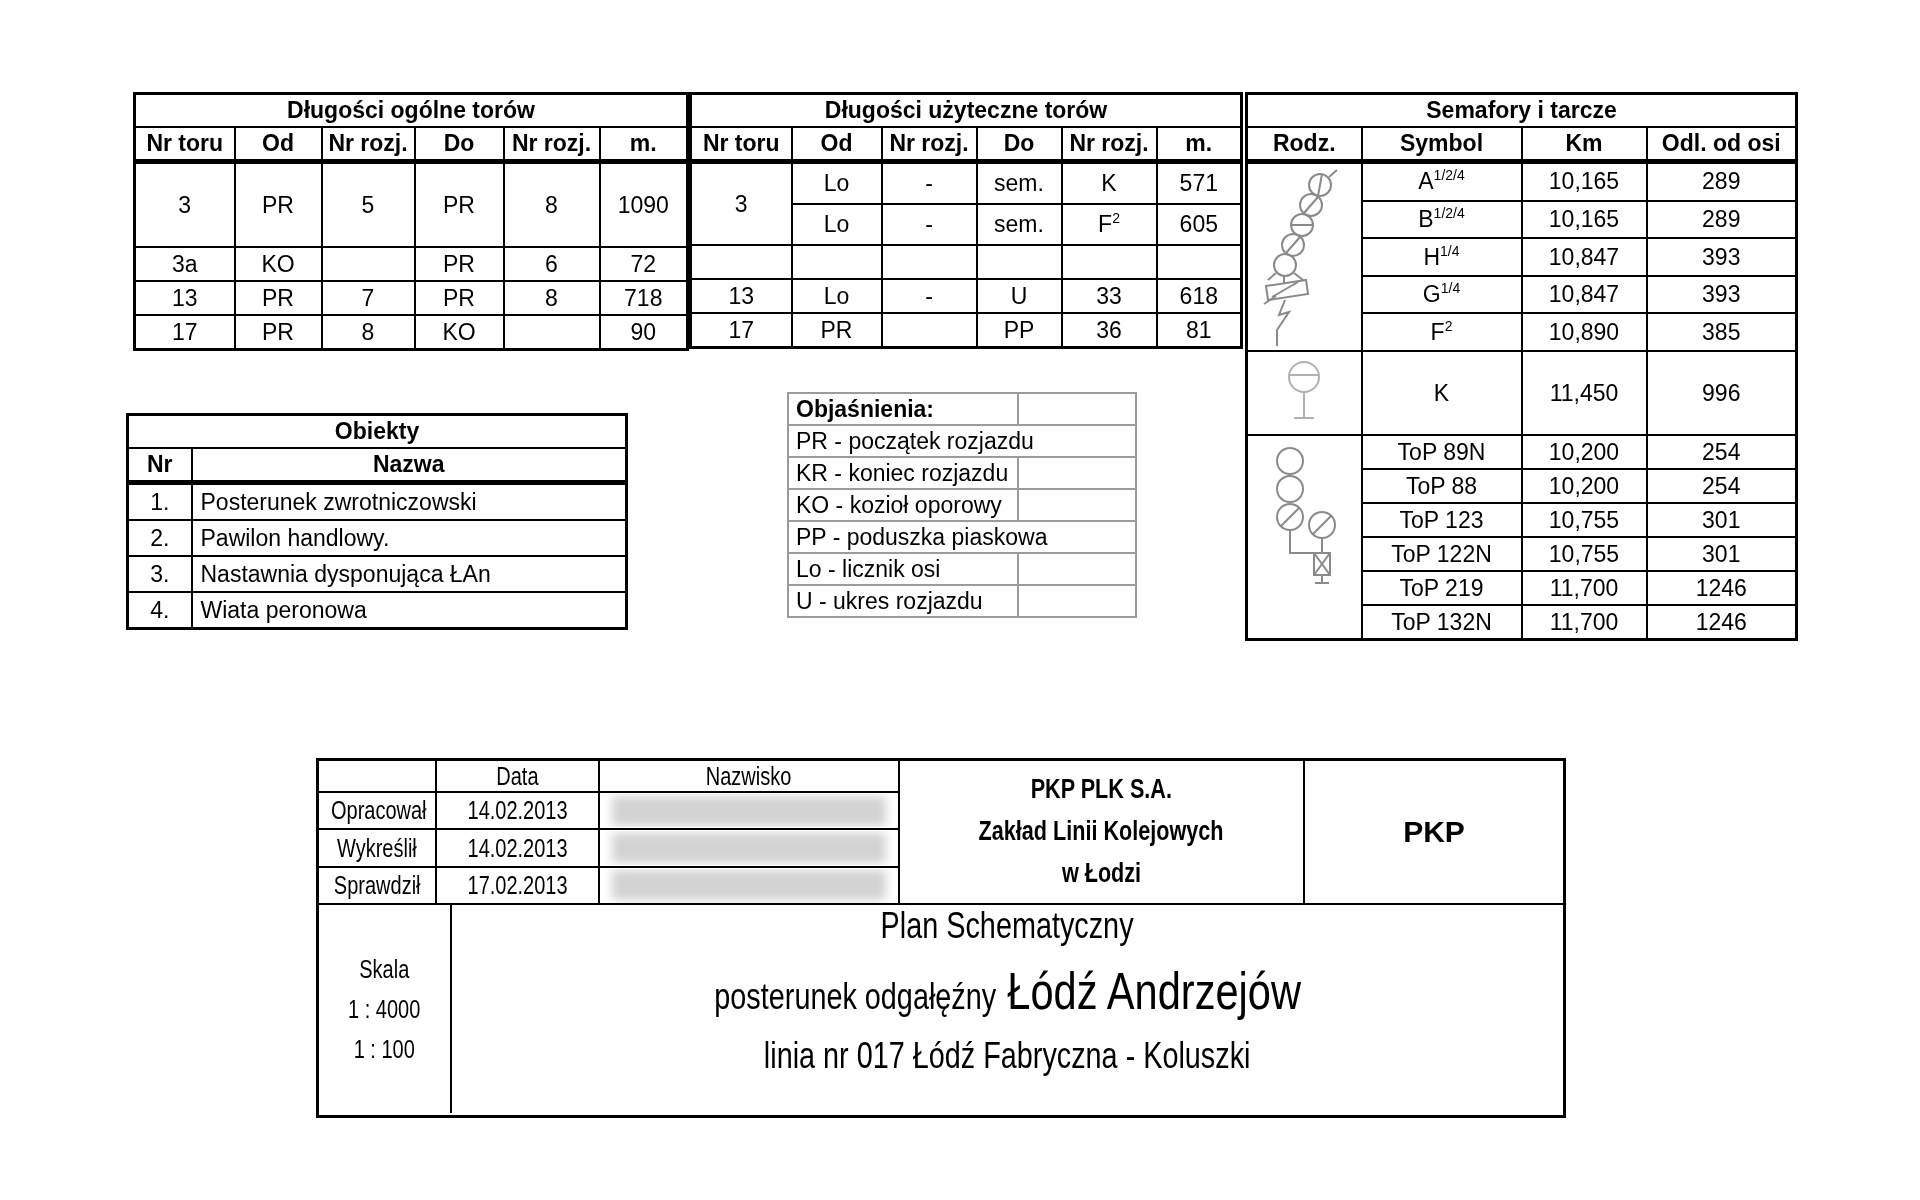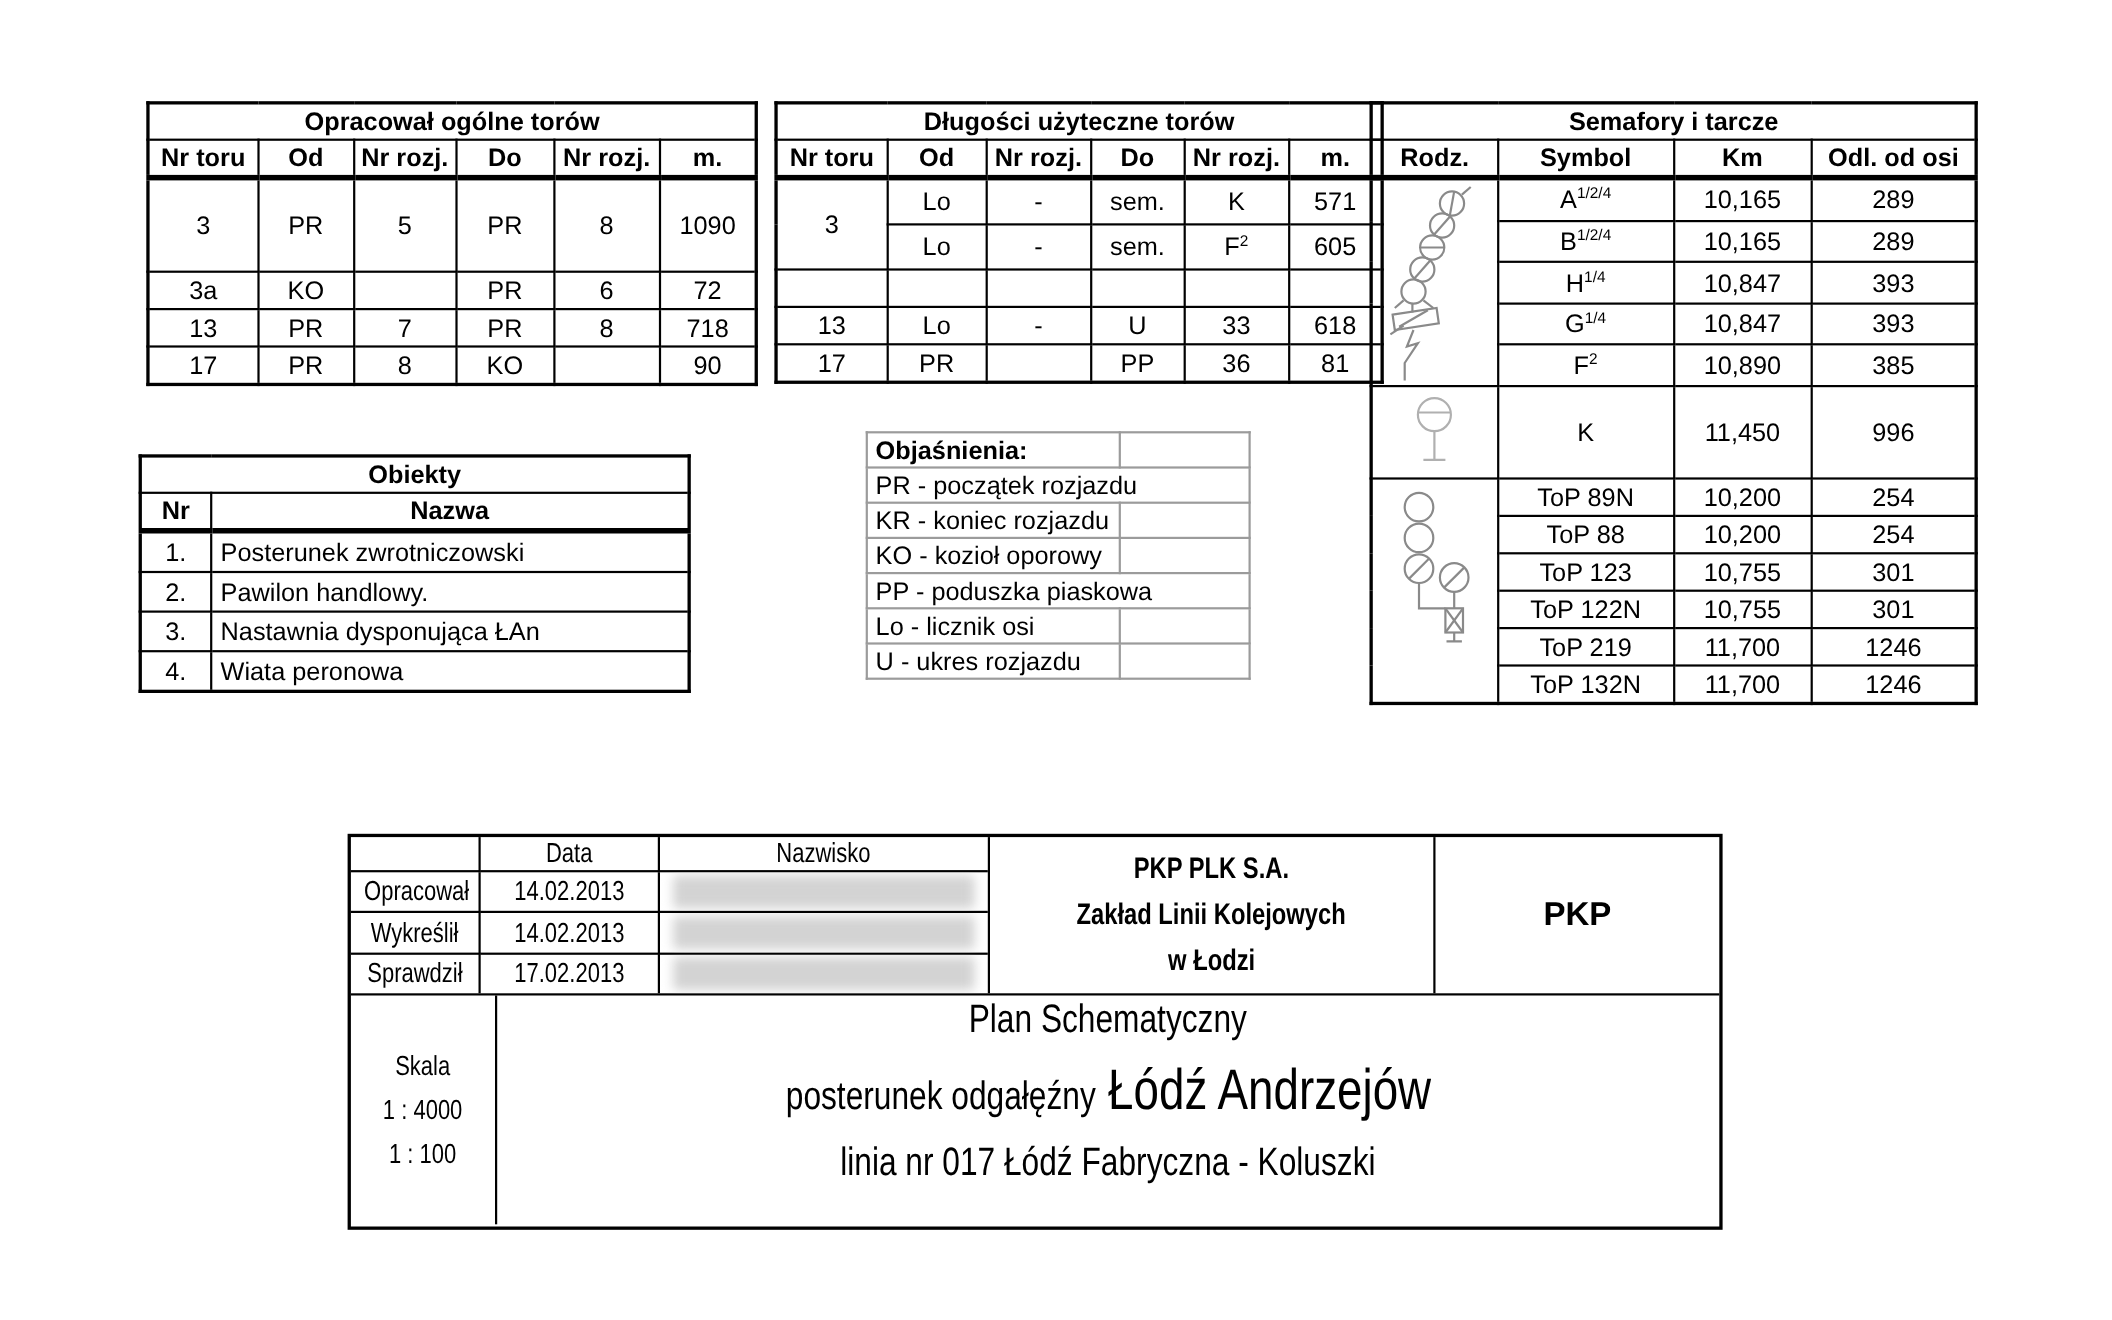--- a/index.html
+++ b/index.html
@@ -36,21 +36,21 @@
   #title-block{left:316px;top:758px;width:1244px;height:354px;border:3px solid #000;}
   .tb-top{height:142px;display:flex;border-bottom:2px solid #000;}
   .approval-zone{width:579px;border-right:2px solid #000;}
   .approval{width:579px;height:142px;}
   .approval td{border:2px solid #000;font-size:25px;text-align:center;
                vertical-align:middle;padding:0;overflow:hidden;}
   .approval tr:first-child td{border-top:none;font-weight:normal;height:30px;}
   .approval td:first-child{border-left:none;}
   .approval td:last-child{border-right:none;}
   .approval tr:last-child td{border-bottom:none;margin-top:44px;}
-  .approval tr td{height:35px;}
+  .approval tr td{height:35px;border-radius:10px;}
   .company-cell{width:403px;border-right:2px solid #000;display:flex;flex-direction:column;
                 justify-content:center;text-align:center;font-weight:bold;font-size:27px;
                 line-height:1.55;}
   .logo-cell{flex:1;display:flex;align-items:center;justify-content:center;
              font-weight:bold;font-size:30px;}
   .tb-bottom{height:208px;display:flex;}
   .scale-cell{width:131px;border-right:2px solid #000;display:flex;flex-direction:column;
               justify-content:center;align-items:center;font-size:25px;line-height:1.6;}
   .drawing-cell{flex:1;display:flex;flex-direction:column;justify-content:flex-start;
                 align-items:center;gap:14px;}
@@ -73,21 +73,21 @@
   <colgroup>
       <col style="width:100px">
       <col style="width:87px">
       <col style="width:93px">
             <col style="width:89px">
       <col style="width:96px">
       <col style="width:88px">
     </colgroup>
   <tbody>
       <tr class="title-row">
-        <td colspan="6">Opracował ogólne torów</td>
+        <td colspan="6">Długości ogólne torów</td>
       </tr>
   <tr class="hdr">
     <td>Nr toru</td>
     <td>Od</td>
     <td>Nr rozj.</td>
     <td>Do</td>
     <td>Nr rozj.</td>
     <td>m.</td>
   </tr>
   <tr class="rTall">
@@ -118,21 +118,21 @@
     <td>17</td>
     <td>PR</td>
     <td>8</td>
     <td>KO</td>
     <td></td>
     <td>90</td>
   </tr>
 </tbody>
   </table>
 
-<table class="grid abs" style="left:704px;top:92px;width:551px;">
+<table class="grid abs" style="left:689px;top:92px;width:551px;">
   <colgroup>
       <col style="width:101px">
       <col style="width:90px">
       <col style="width:95px">
             <col style="width:85px">
       <col style="width:95px">
       <col style="width:85px">
     </colgroup>
   <tbody>
       <tr class="title-row">

